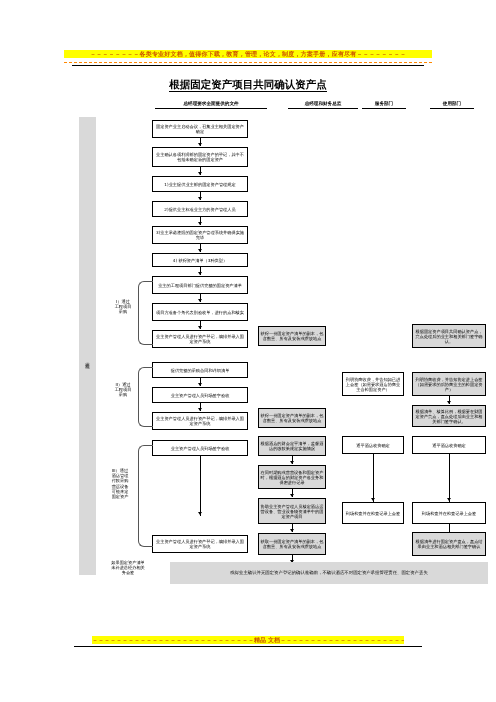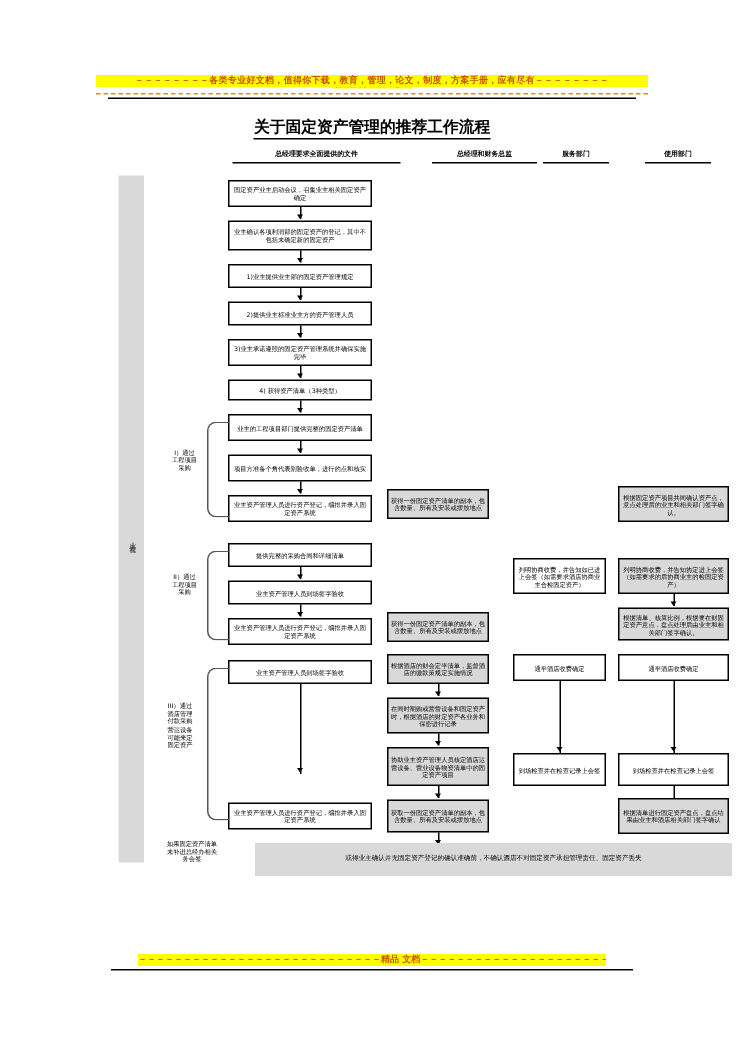--- a/index.html
+++ b/index.html
@@ -105,21 +105,21 @@
 <div class="page">
 
   <div class="wm-head">
     <span class="wm-title">精品文档就在这里</span>
   </div>
   <div class="wm-line">－－－－－－－－各类专业好文档，值得你下载，教育，管理，论文，制度，方案手册，应有尽有－－－－－－－－</div>
   <div class="wm-dash"></div>
   <div class="rule-top"></div>
 
   <div class="doc-title">
-    <span>关于固定资产管理的推荐工作流程</span>
+    <span>根据固定资产项目共同确认资产点</span>
   </div>
 
   <div class="colhead" style="left:155px;top:101px;width:112px;">总经理要求全面提供的文件</div>
   <div class="colhead" style="left:288px;top:101px;width:70px;">总经理和财务总监</div>
   <div class="colhead" style="left:362px;top:101px;width:44px;">服务部门</div>
   <div class="colhead" style="left:430px;top:101px;width:44px;">使用部门</div>
 
   <div class="lane-bar"></div>
   <div class="lane-bar-label">业务流程</div>
 

